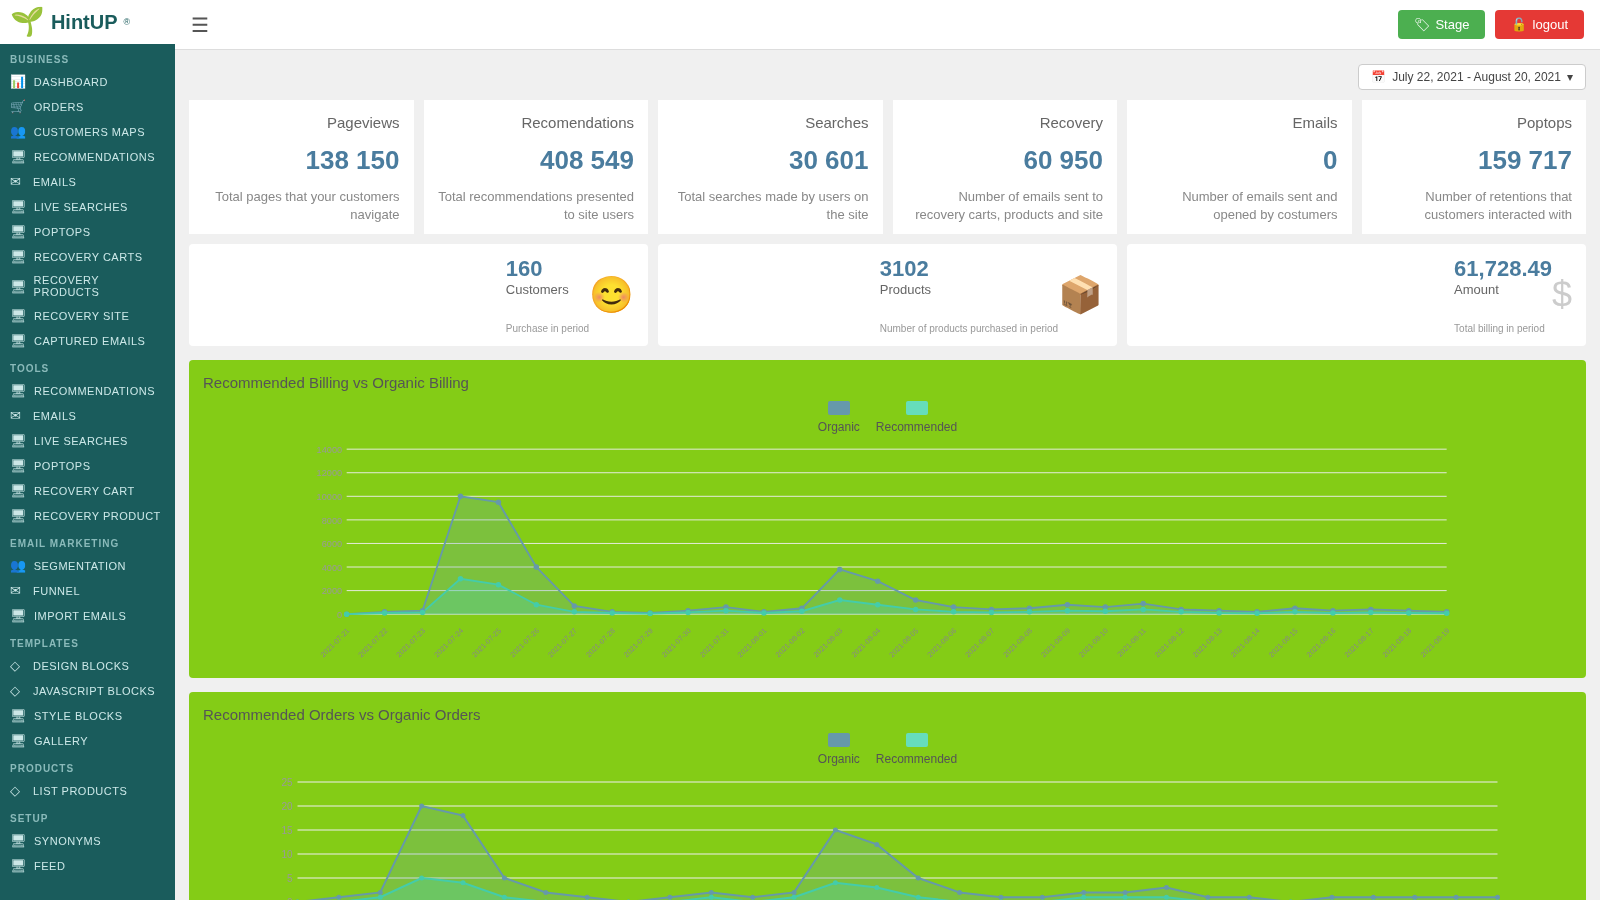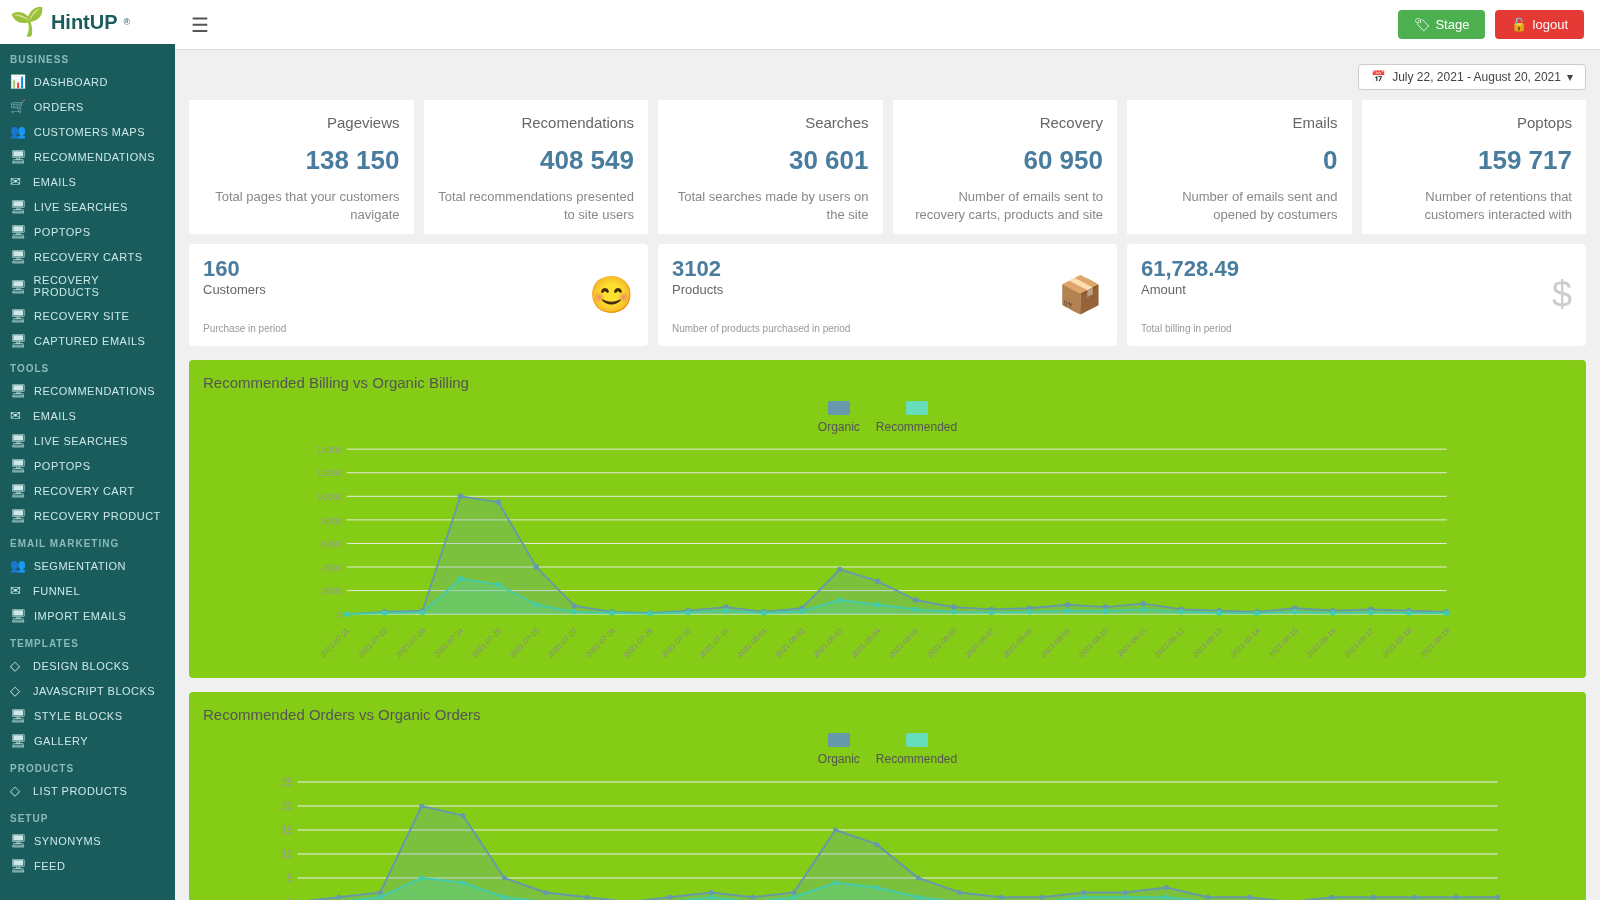--- a/index.html
+++ b/index.html
@@ -169,21 +169,21 @@
       gap: 10px;
       margin-bottom: 14px;
     }
     .mini-card {
       background: #fff;
       border-radius: 4px;
       padding: 12px 14px;
       flex: 1;
       display: flex;
       align-items: center;
-      justify-content: space-between;
+      justify-content: flex-end;
     }
     .mini-card-left .mini-value {
       font-size: 22px;
       font-weight: bold;
       color: #4a7c9e;
     }
     .mini-card-left .mini-label {
       font-size: 13px;
       color: #666;
     }

